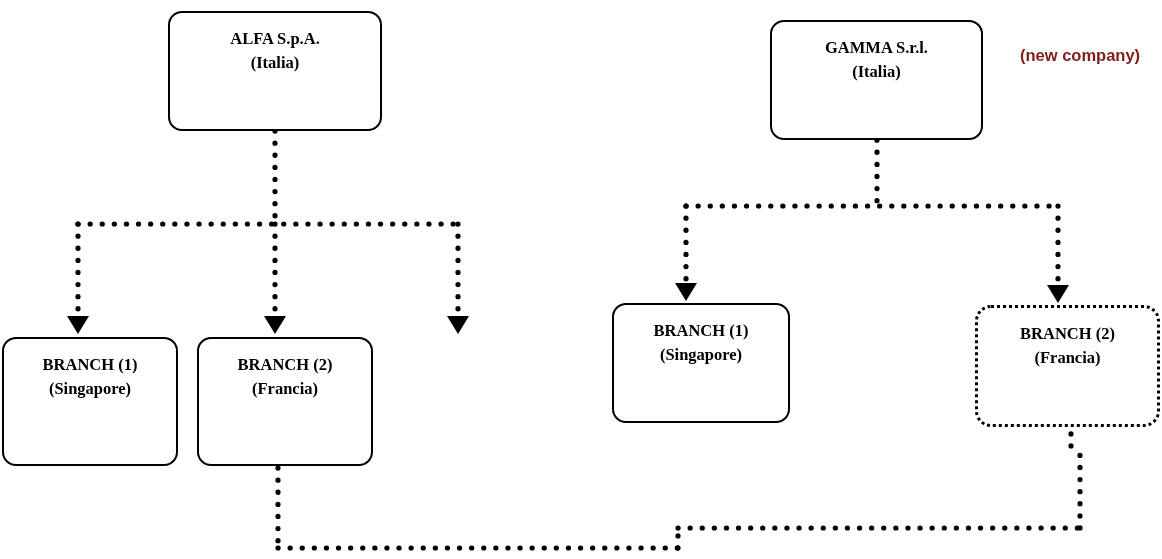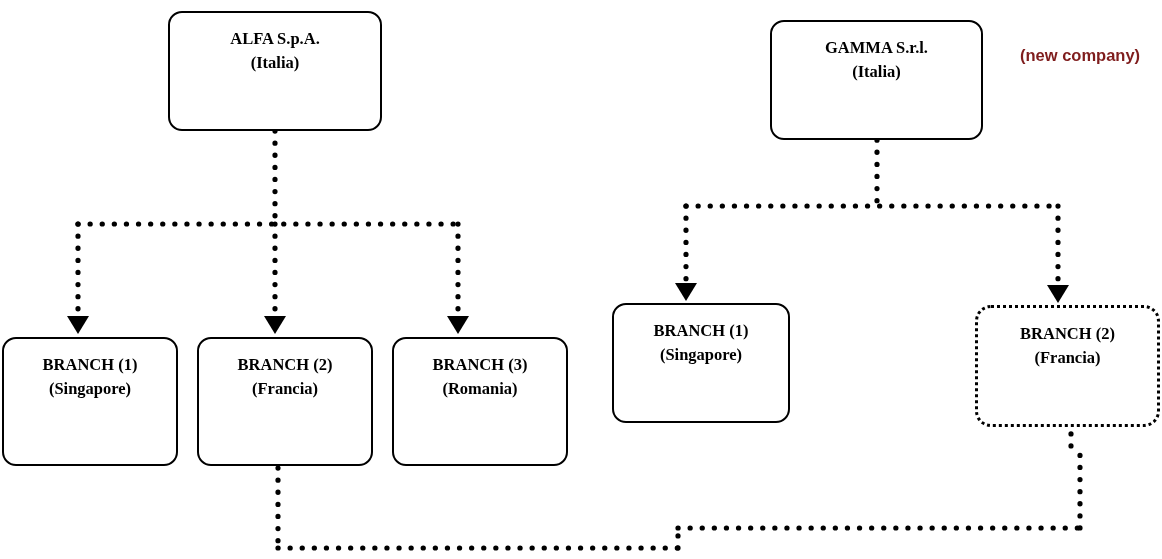--- a/index.html
+++ b/index.html
@@ -114,24 +114,20 @@
   <div class="node" style="left:2px; top:337px; width:176px; height:129px;">
     <div class="line">BRANCH (1)</div>
     <div class="line">(Singapore)</div>
   </div>
 
   <div class="node" style="left:197px; top:337px; width:176px; height:129px;">
     <div class="line">BRANCH (2)</div>
     <div class="line">(Francia)</div>
   </div>
 
-  <div class="node" style="left:392px; top:337px; width:176px; height:129px;">
-    <div class="line">BRANCH (3)</div>
-    <div class="line">(Romania)</div>
-  </div>
 
   <div class="node" style="left:612px; top:303px; width:178px; height:120px;">
     <div class="line">BRANCH (1)</div>
     <div class="line">(Singapore)</div>
   </div>
 
   <div class="node dotted" style="left:975px; top:305px; width:185px; height:122px;">
     <div class="line">BRANCH (2)</div>
     <div class="line">(Francia)</div>
   </div>

